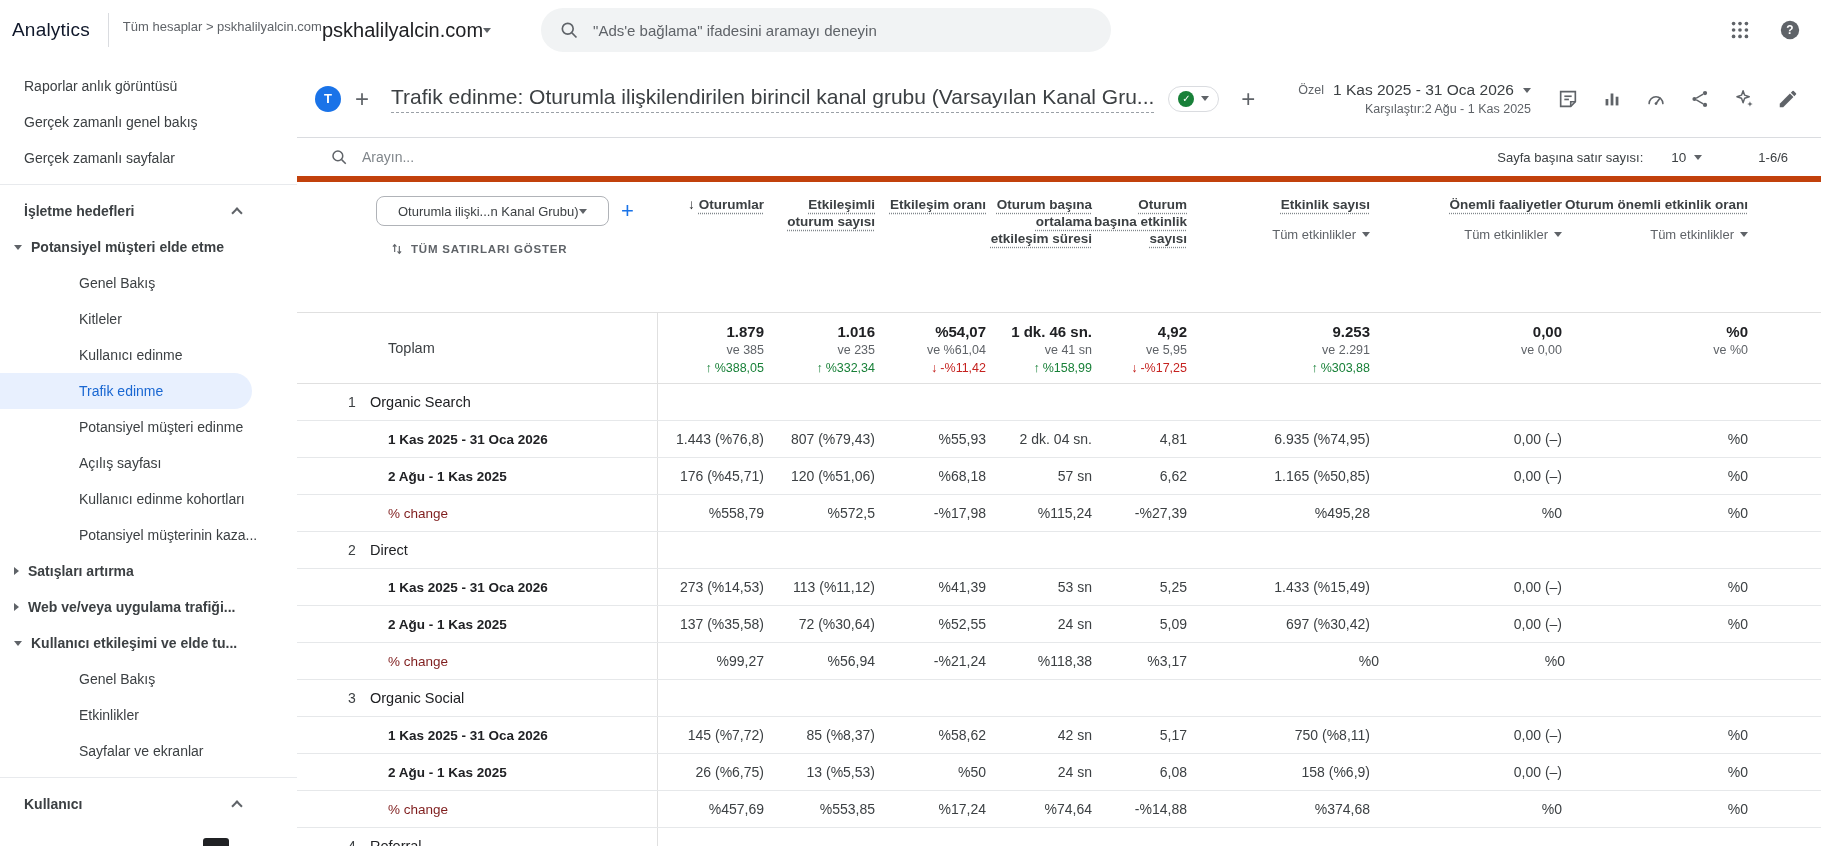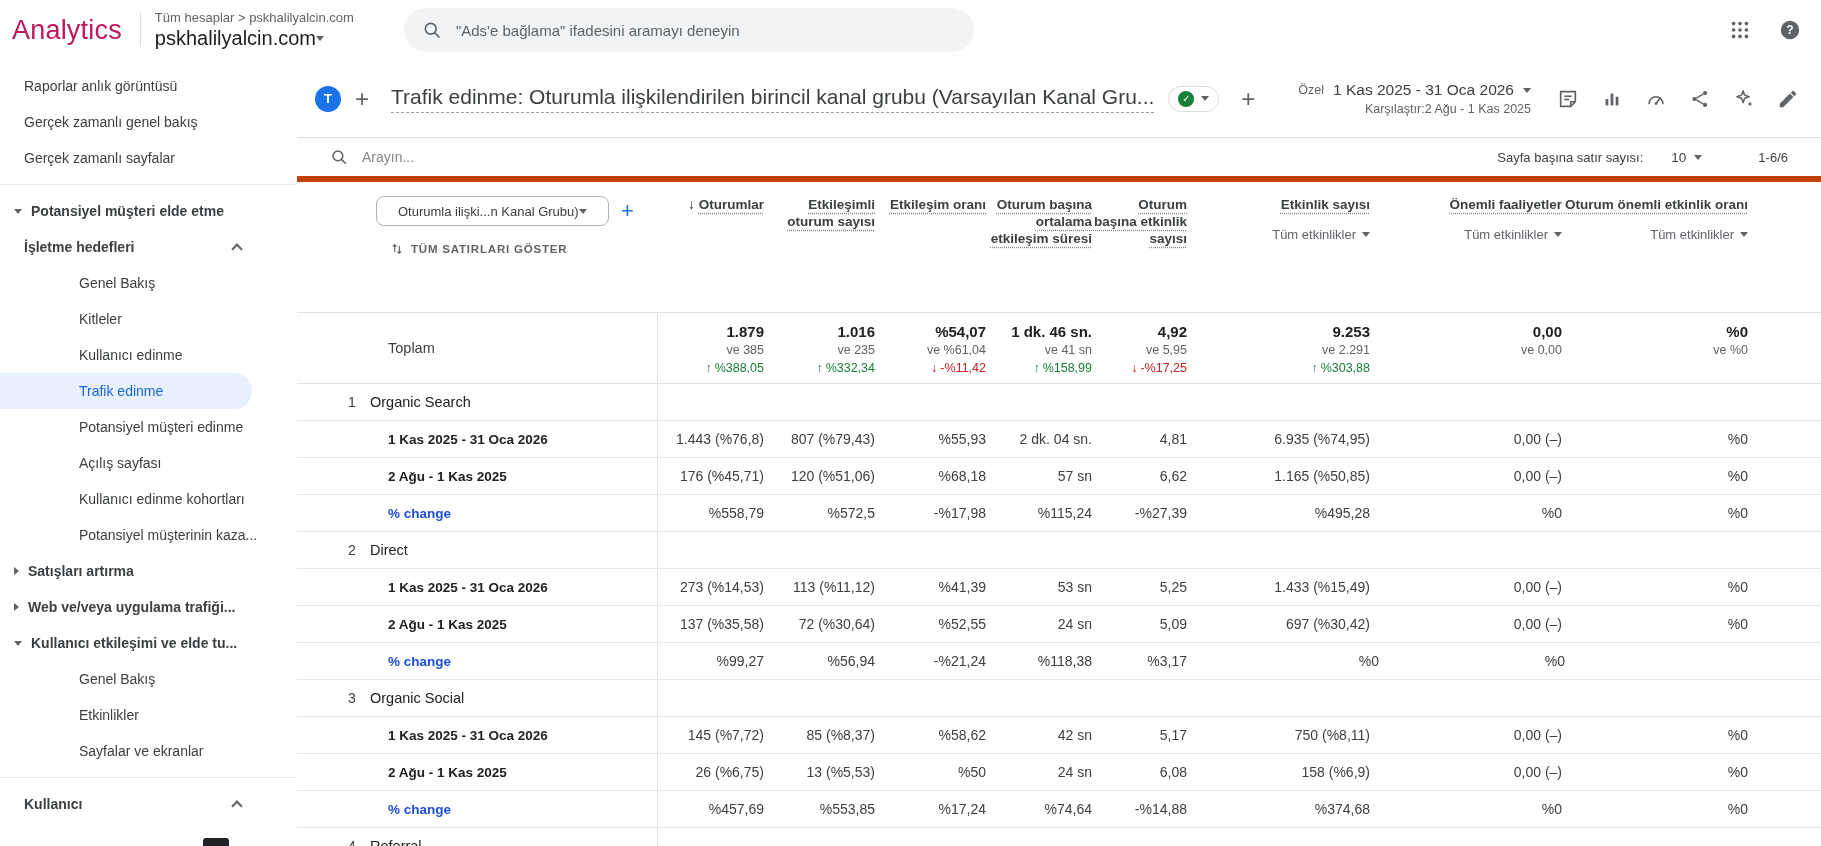--- a/index.html
+++ b/index.html
@@ -2,23 +2,23 @@
 <html><head>
 <meta charset="utf-8">
 <style>
   *{margin:0;padding:0;box-sizing:border-box}
   html,body{width:1821px;height:846px;overflow:hidden;background:#fff;
     font-family:"Liberation Sans",sans-serif;color:#3c4043;font-size:14px}
   .app{width:1821px;height:846px;display:flex;flex-direction:column}
 
   
   .topbar{height:60px;display:flex;align-items:center;padding:0 20px 0 12px;flex-shrink:0}
-  .logo{font-size:27px;color:#be185d;letter-spacing:.2px;cursor:pointer}
+  .logo{font-size:19px;color:#0f172a;letter-spacing:.2px;cursor:pointer}
   .tb-divider{width:1px;height:34px;background:#dadce0;margin:0 14px 0 18px}
-  .acct{display:flex;flex-direction:column;justify-content:center;cursor:pointer}
+  .acct{display:flex;flex-direction:row;justify-content:center;cursor:pointer}
   .crumb{font-size:13px;color:#5f6368;margin-bottom:2px}
   .acct-row{display:flex;align-items:center;}
   .acct-name{font-size:20px;color:#202124}
   .gsearch{margin-left:50px;width:570px;height:44px;background:#f1f3f4;border-radius:22px;
     display:flex;align-items:center;gap:14px;padding:0 18px}
   .gsearch input{flex:1;border:none;outline:none;background:transparent;font-size:15px;
     font-family:"Liberation Sans",sans-serif;color:#3c4043}
   .gsearch input::placeholder{color:#5f6368}
   .tb-icons{margin-left:auto;display:flex;align-items:center;gap:28px}
   .icon-btn{display:flex;align-items:center;justify-content:center;cursor:pointer}
@@ -111,21 +111,21 @@
   .t-delta.down{color:#c5221f}
 
   .tbody{flex:1;overflow:hidden}
   .g-header,.g-row{display:flex;align-items:stretch;height:37px;padding:0 41px 0 33px;
     border-bottom:1px solid #e6e8ea}
   .g-header .name-cell{display:flex;align-items:center;border-right:1px solid #e0e0e0}
   .g-num{width:40px;padding-left:18px;font-size:14px;color:#3c4043}
   .g-name{font-size:14.5px;color:#202124}
   .label-cell{display:flex;align-items:center;padding-left:58px;border-right:1px solid #e0e0e0}
   .r-label{font-size:13.5px;font-weight:bold;color:#202124;white-space:nowrap}
-  .r-label.change{font-weight:bold;color:#1d4ed8}
+  .r-label.change{font-weight:normal;color:#7f1d1d}
   .vcell{display:flex;align-items:center;justify-content:flex-end;font-size:14px;color:#3c4043;white-space:nowrap}
 </style>
 </head>
 <body>
 
 <div class="app">
 
   <header class="topbar">
     <div class="logo">Analytics</div>
     <div class="tb-divider"></div>
@@ -174,27 +174,27 @@
         <div class="s-item link">
           <span class="s-label">Raporlar anlık görüntüsü</span>
         </div>
         <div class="s-item link">
           <span class="s-label">Gerçek zamanlı genel bakış</span>
         </div>
         <div class="s-item link">
           <span class="s-label">Gerçek zamanlı sayfalar</span>
         </div>
         <div class="s-div"></div>
+        <div class="s-item section">
+          <span class="s-label">İşletme hedefleri</span>
+          <span class="chev-up"></span>
+        </div>
         <div class="s-item group">
           <span class="tri-down"></span>
           <span class="s-label">Potansiyel müşteri elde etme</span>
-        </div>
-        <div class="s-item section">
-          <span class="s-label">İşletme hedefleri</span>
-          <span class="chev-up"></span>
         </div>
         <div class="s-item child">
           <span class="s-label">Genel Bakış</span>
         </div>
         <div class="s-item child">
           <span class="s-label">Kitleler</span>
         </div>
         <div class="s-item child">
           <span class="s-label">Kullanıcı edinme</span>
         </div>

